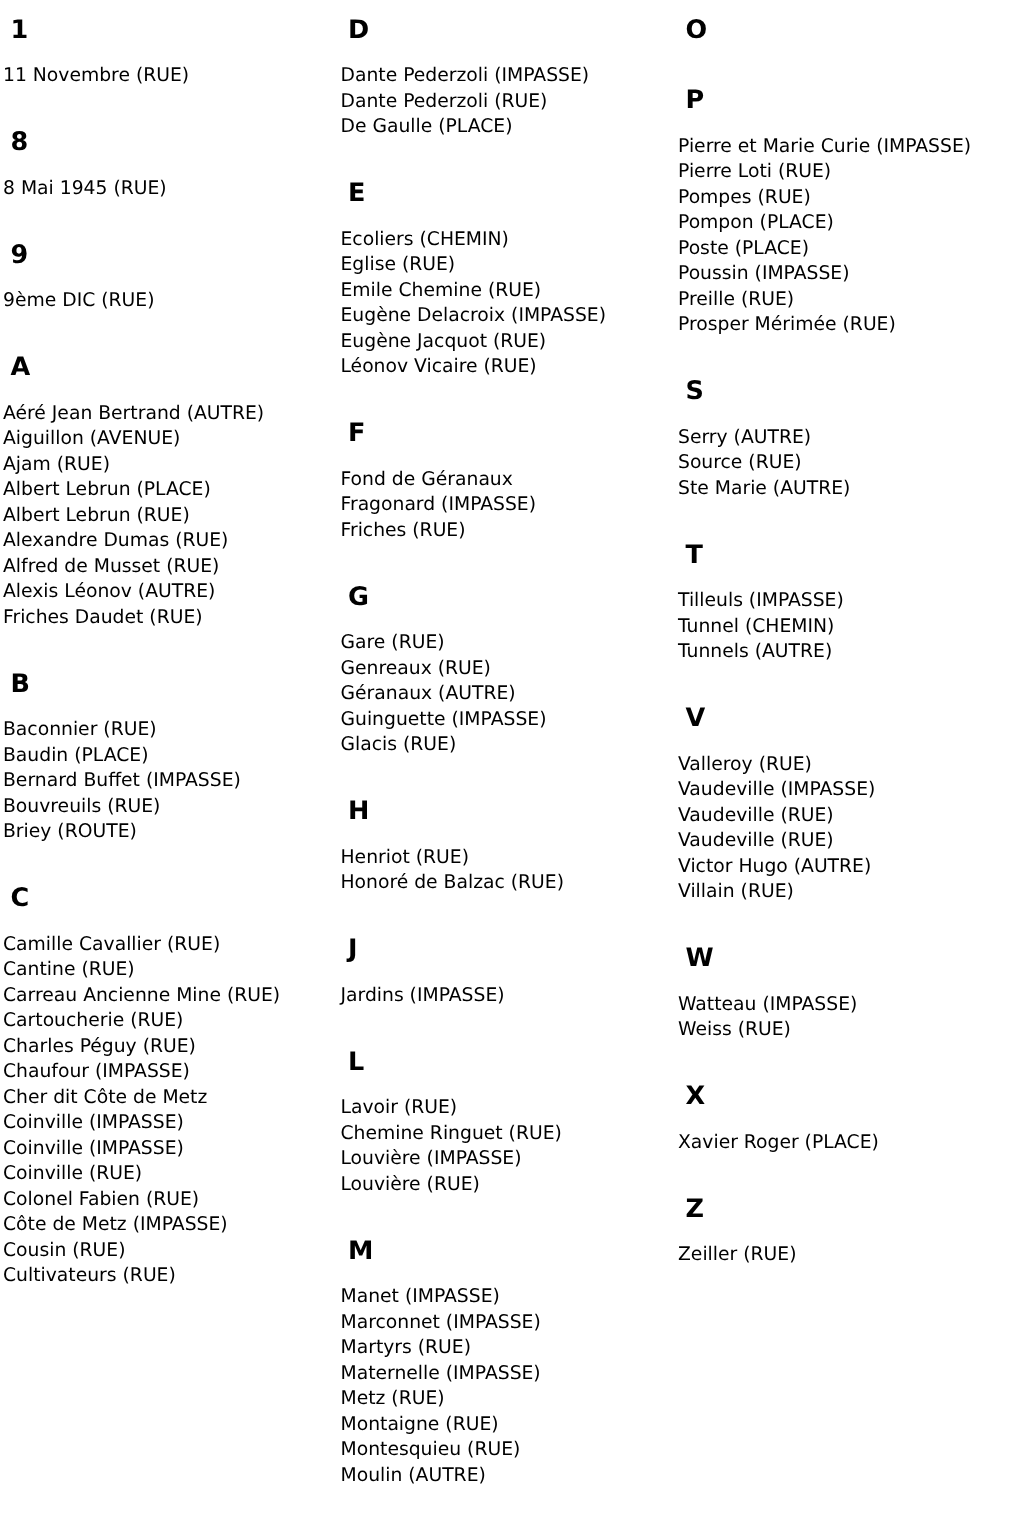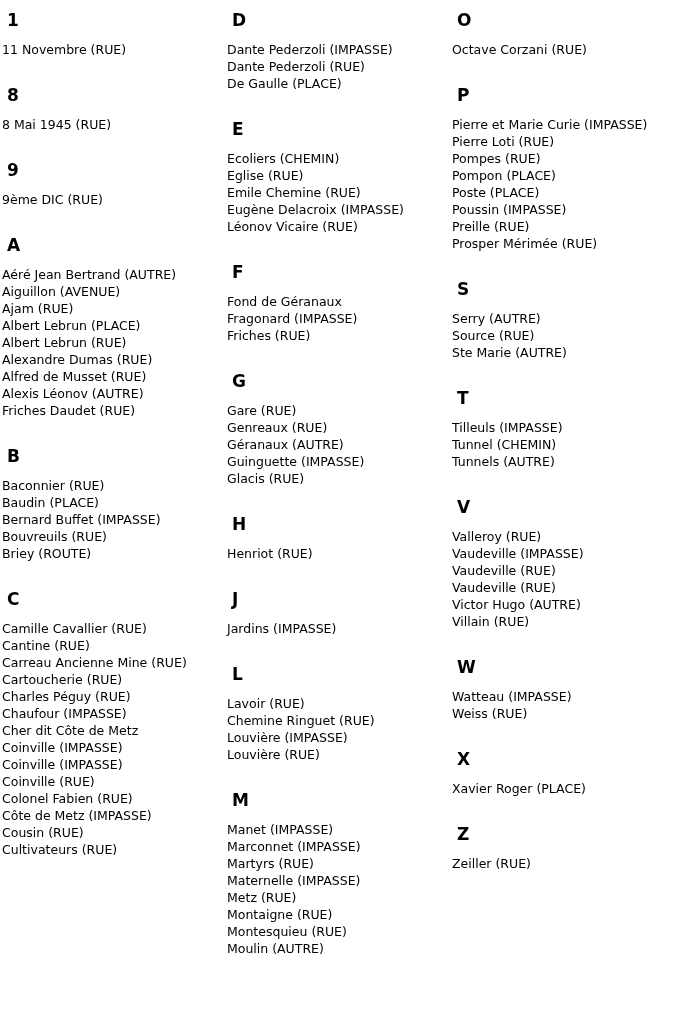--- a/index.html
+++ b/index.html
@@ -116,20 +116,21 @@
           <div class="entry">De Gaulle (PLACE)</div>
         </div>
       </section>
       <section>
         <h2 class="section-letter">E</h2>
         <div class="entries">
           <div class="entry">Ecoliers (CHEMIN)</div>
           <div class="entry">Eglise (RUE)</div>
           <div class="entry">Emile Chemine (RUE)</div>
           <div class="entry">Eugène Delacroix (IMPASSE)</div>
+          <div class="entry">Eugène Jacquot (RUE)</div>
           <div class="entry">Léonov Vicaire (RUE)</div>
         </div>
       </section>
       <section>
         <h2 class="section-letter">F</h2>
         <div class="entries">
           <div class="entry">Fond de Géranaux</div>
           <div class="entry">Fragonard (IMPASSE)</div>
           <div class="entry">Friches (RUE)</div>
         </div>
@@ -141,20 +142,21 @@
           <div class="entry">Genreaux (RUE)</div>
           <div class="entry">Géranaux (AUTRE)</div>
           <div class="entry">Guinguette (IMPASSE)</div>
           <div class="entry">Glacis (RUE)</div>
         </div>
       </section>
       <section>
         <h2 class="section-letter">H</h2>
         <div class="entries">
           <div class="entry">Henriot (RUE)</div>
+          <div class="entry">Honoré de Balzac (RUE)</div>
         </div>
       </section>
       <section>
         <h2 class="section-letter">J</h2>
         <div class="entries">
           <div class="entry">Jardins (IMPASSE)</div>
         </div>
       </section>
       <section>
         <h2 class="section-letter">L</h2>
@@ -175,23 +177,20 @@
           <div class="entry">Metz (RUE)</div>
           <div class="entry">Montaigne (RUE)</div>
           <div class="entry">Montesquieu (RUE)</div>
           <div class="entry">Moulin (AUTRE)</div>
         </div>
       </section>
     </div>
     <div class="col">
       <section>
         <h2 class="section-letter">O</h2>
-        <div class="entries">
-          <div class="entry">Octave Corzani (RUE)</div>
-        </div>
       </section>
       <section>
         <h2 class="section-letter">P</h2>
         <div class="entries">
           <div class="entry">Pierre et Marie Curie (IMPASSE)</div>
           <div class="entry">Pierre Loti (RUE)</div>
           <div class="entry">Pompes (RUE)</div>
           <div class="entry">Pompon (PLACE)</div>
           <div class="entry">Poste (PLACE)</div>
           <div class="entry">Poussin (IMPASSE)</div>

